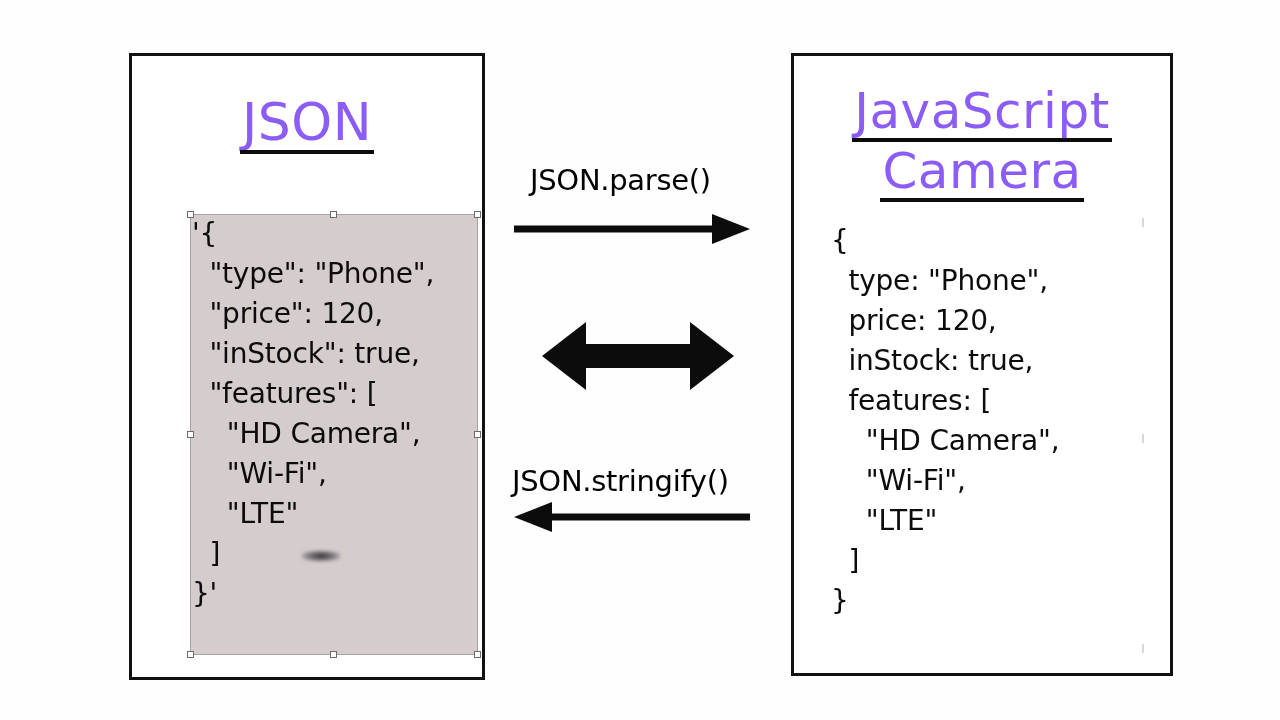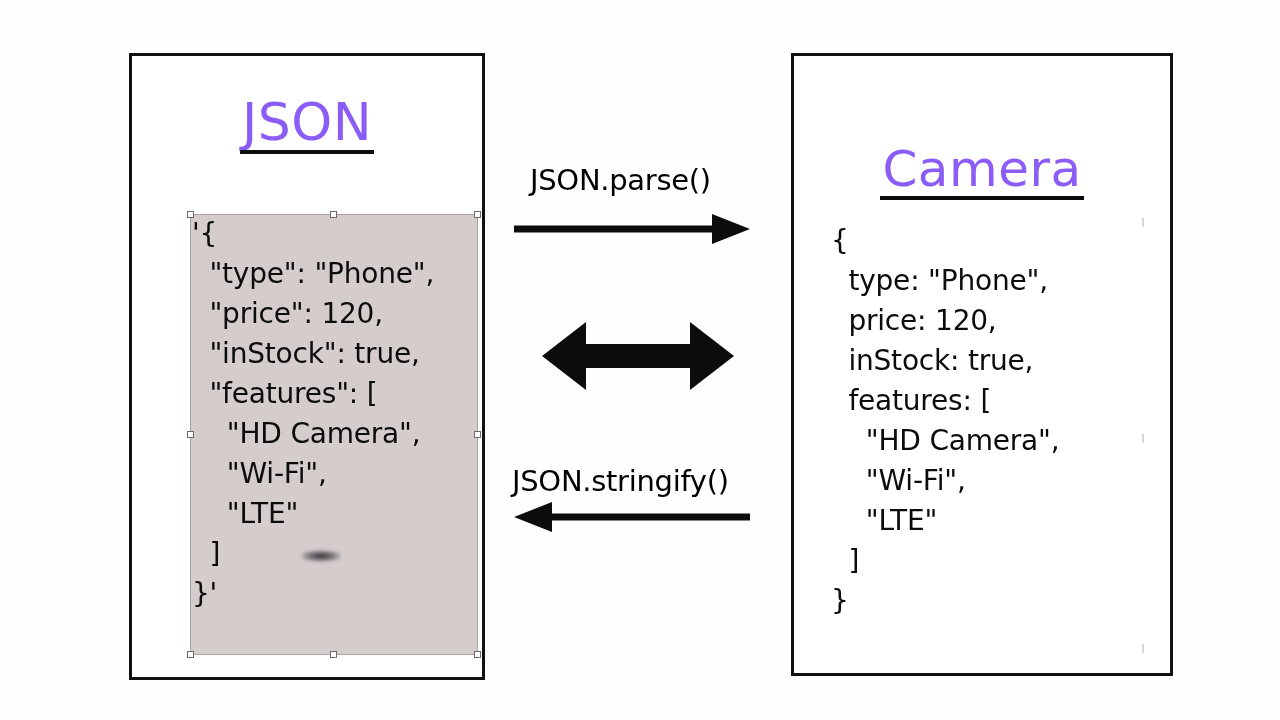--- a/index.html
+++ b/index.html
@@ -184,21 +184,21 @@
     "LTE"
   ]
 }'</div>
 
   <div id="drag-cursor"></div>
 </div>
 
 <div class="panel" id="panel-jsobj">
 
   <div class="panel-title" id="jsobj-title">
-    <br>
+    <span class="title-line">JavaScript</span><br>
     <span class="title-line">Camera</span>
   </div>
 
   <div class="code-block" id="jsobj-code">{
   type: "Phone",
   price: 120,
   inStock: true,
   features: [
     "HD Camera",
     "Wi-Fi",

